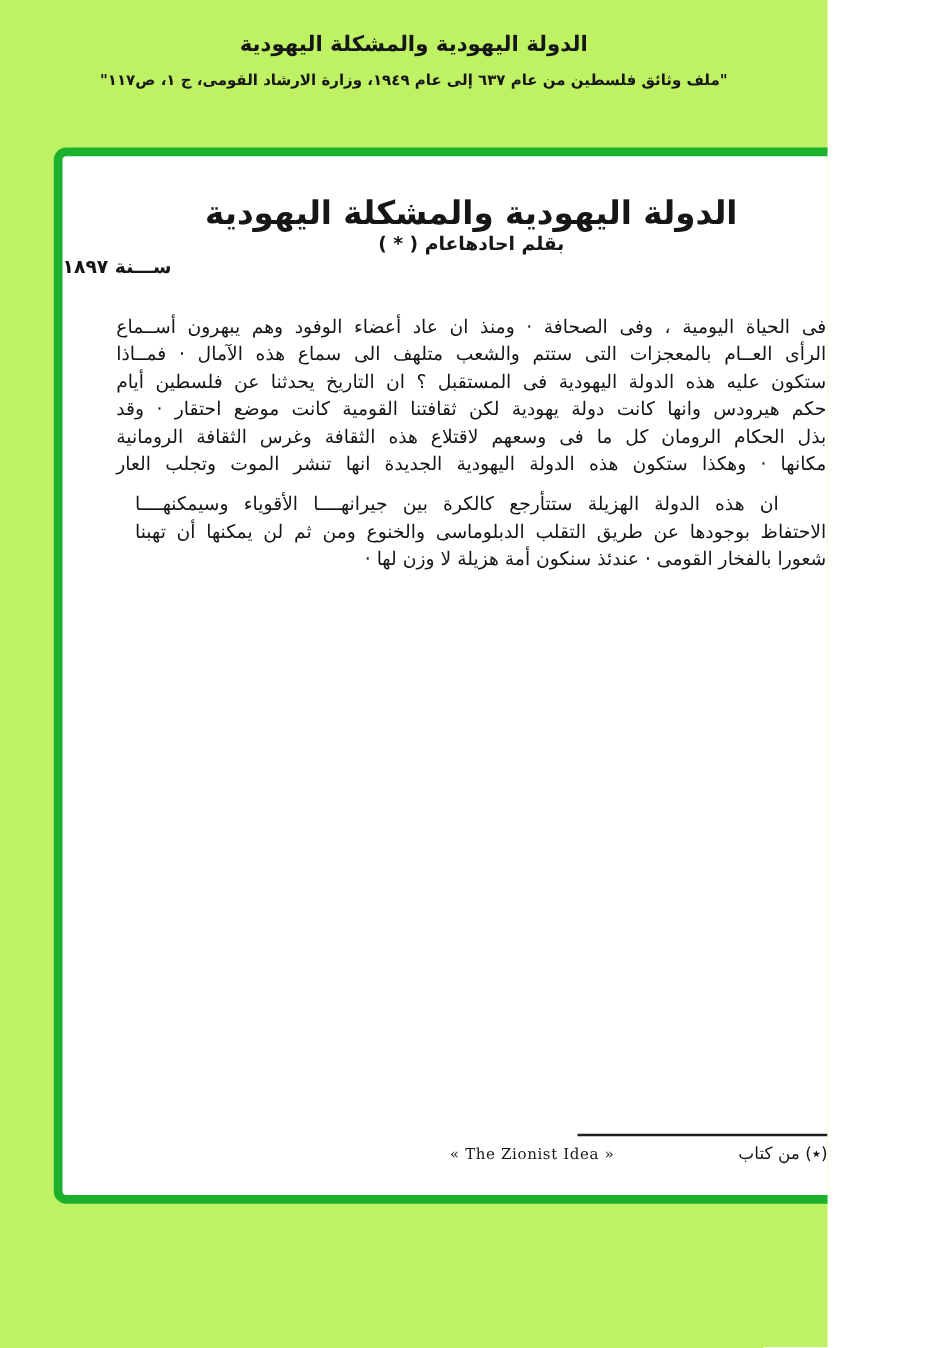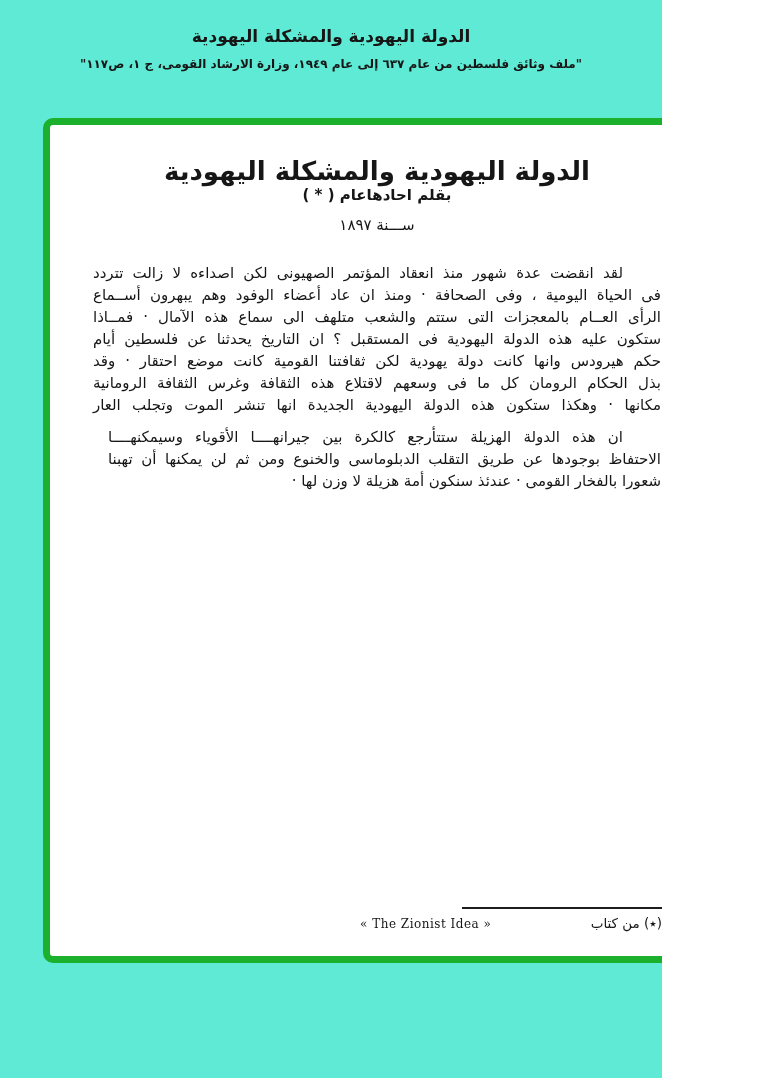--- a/index.html
+++ b/index.html
@@ -2,40 +2,40 @@
 <html lang="ar"><head>
 <meta charset="utf-8">
 <style>
   * { margin: 0; padding: 0; box-sizing: border-box; }
   html, body {
     width: 758px; height: 1078px;
     background: #ffffff;
     font-family: "DejaVu Sans", sans-serif;
     color: #161616;
   }
-  .page { position: relative; width: 662px; height: 1078px; overflow: hidden; background: #5eead4; }
+  .page { position: relative; width: 662px; height: 1078px; overflow: hidden; background: #bef264; }
 
   
   .top-header { position: absolute; top: 26px; left: 0; width: 100%; text-align: center; direction: rtl; }
   .top-title { font-size: 17px; font-weight: bold; letter-spacing: 0.5px; }
   .top-citation { font-size: 12px; font-weight: bold; margin-top: 11px; }
 
   
   .doc-frame {
     position: absolute; left: 43px; top: 118px;
     width: 668px; height: 845px;
     border: 7px solid #1cb12d;
     border-radius: 10px;
     background: #fff;
   }
   .doc-inner { position: relative; width: 100%; height: 100%; }
 
   .doc-title  { margin-top: 31px; text-align: center; direction: rtl; font-size: 26px; font-weight: bold; }
   .doc-byline { text-align: center; direction: rtl; font-size: 15px; font-weight: bold; }
-  .doc-year   { margin-top: 12px; text-align: center; direction: rtl; font-size: 15px; font-weight: normal; }
+  .doc-year   { text-align: left; direction: rtl; font-size: 15px; font-weight: bold; }
 
   
   .doc-body { width: 568px; margin: 28px auto 0; direction: rtl; font-size: 15px; line-height: 22px; }
   .para + .para { margin-top: 10px; margin-left: 15px; }
   .bline { text-align: justify; text-align-last: justify; white-space: nowrap; }
   .bline.first { text-indent: 38px; }
   .bline.last  { text-align-last: right; }
 
   
   .footnote { position: absolute; top: 751px; right: 42px; width: 302px; direction: rtl; }
@@ -56,21 +56,20 @@
 
   <div class="doc-frame" style="border-color: rgb(28, 177, 45);">
     <div class="doc-inner">
 
       <div class="doc-title">الدولة اليهودية والمشكلة اليهودية</div>
       <div class="doc-byline">بقلم احادهاعام ( * )</div>
       <div class="doc-year">ســـنة ١٨٩٧</div>
 
       <div class="doc-body">
         <div class="para">
-          <div class="bline first">لقد انقضت عدة شهور منذ انعقاد المؤتمر الصهيونى لكن اصداءه لا زالت تتردد</div>
           <div class="bline">فى الحياة اليومية ، وفى الصحافة · ومنذ ان عاد أعضاء الوفود وهم يبهرون أســماع</div>
           <div class="bline">الرأى العــام بالمعجزات التى ستتم والشعب متلهف الى سماع هذه الآمال · فمــاذا</div>
           <div class="bline">ستكون عليه هذه الدولة اليهودية فى المستقبل ؟ ان التاريخ يحدثنا عن فلسطين أيام</div>
           <div class="bline">حكم هيرودس وانها كانت دولة يهودية لكن ثقافتنا القومية كانت موضع احتقار · وقد</div>
           <div class="bline">بذل الحكام الرومان كل ما فى وسعهم لاقتلاع هذه الثقافة وغرس الثقافة الرومانية</div>
           <div class="bline">مكانها · وهكذا ستكون هذه الدولة اليهودية الجديدة انها تنشر الموت وتجلب العار</div>
         </div>
         <div class="para">
           <div class="bline first">ان هذه الدولة الهزيلة ستتأرجع كالكرة بين جيرانهــــا الأقوياء وسيمكنهــــا</div>
           <div class="bline">الاحتفاظ بوجودها عن طريق التقلب الدبلوماسى والخنوع ومن ثم لن يمكنها أن تهبنا</div>

